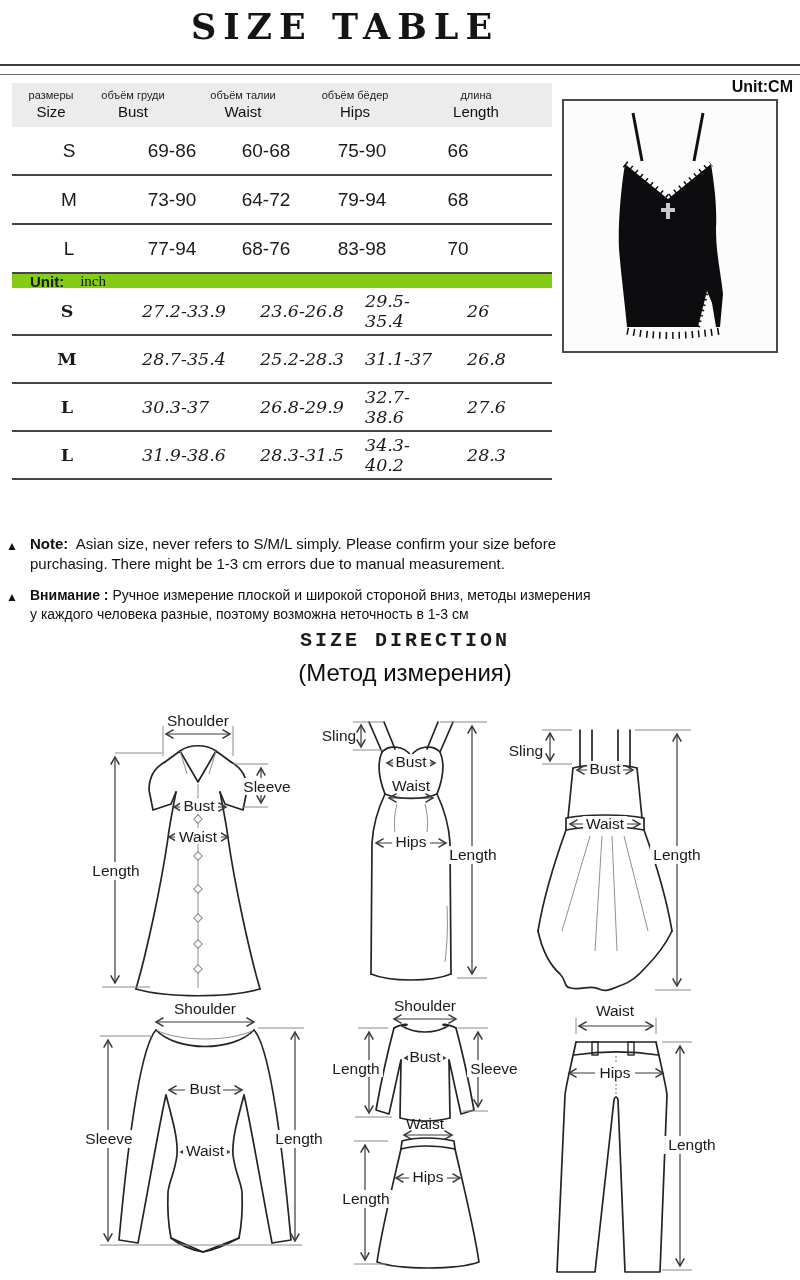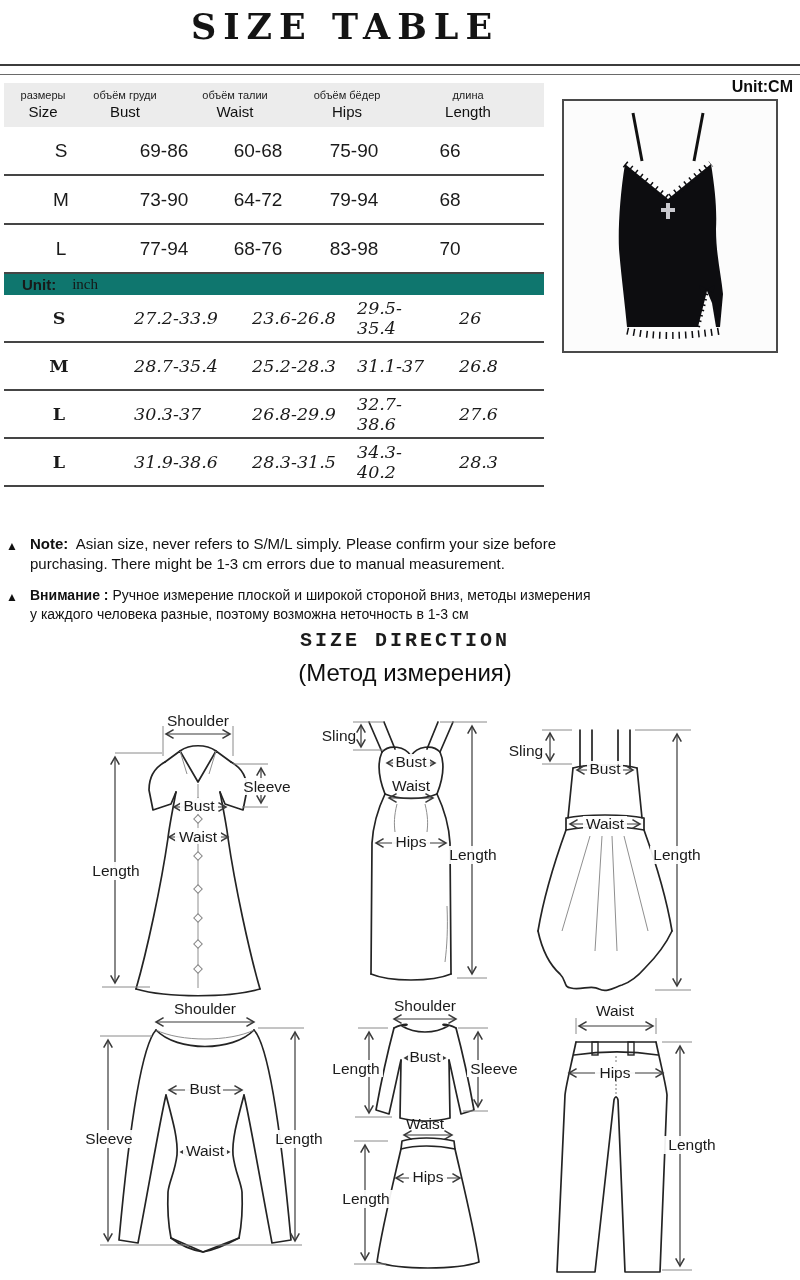--- a/index.html
+++ b/index.html
@@ -4,29 +4,29 @@
 <style>
   html,body{margin:0;padding:0;background:#fff;}
   #page{position:relative;width:800px;height:1280px;background:#fff;overflow:hidden;
         font-family:"Liberation Sans",sans-serif;color:#161616;}
   .abs{position:absolute;}
   #title{top:6px;left:0;width:650px;text-align:center;
          font-family:"DejaVu Serif",serif;font-weight:bold;font-size:35px;letter-spacing:7px;color:#141414;padding-left:20px;}
   #rule1{top:64px;left:0;width:800px;border-top:2px solid #3c3c3c;}
   #rule2{top:74px;left:0;width:800px;border-top:1px solid #6a6a6a;}
   
-  #tbl{top:83px;left:4px;width:540px;}
+  #tbl{top:83px;left:12px;width:540px;}
   .hdr{display:grid;grid-template-columns:78px 86px 134px 90px 152px;background:#ececec;height:44px;align-items:center;}
   .hdr .c{text-align:center;}
   .hdr .ru{font-size:11px;color:#222;line-height:1.05;}
   .hdr .en{font-size:15px;color:#101010;margin-top:1px;}
   .cmrow{display:grid;grid-template-columns:114px 92px 96px 96px 96px;height:47px;align-items:center;
          border-bottom:2px solid #454545;font-size:19px;color:#1a1a1a;}
   .cmrow div{text-align:center;}
-  .band{height:21px;background:#0f766e;display:flex;align-items:center;font-size:15px;}
+  .band{height:14px;background:#84cc16;display:flex;align-items:center;font-size:15px;}
   .band .p{margin-left:18px;font-weight:600;color:#191919;}
   .band .u{margin-left:16px;font-family:Liberation Serif, serif;font-size:15px;}
   .inrow{display:grid;grid-template-columns:110px 118px 105px 102px 105px;height:46px;align-items:center;
          border-bottom:2px solid #454545;font-family:"DejaVu Serif",serif;font-size:17.5px;color:#1a1a1a;}
   .inrow .sz{text-align:center;font-weight:bold;}
   .inrow .v{text-align:left;padding-left:20px;font-style:italic;}
   
   .note{position:absolute;left:6px;padding-left:24px;font-size:15px;line-height:20px;color:#111;}
   .note .tri{position:absolute;left:0;top:2px;font-size:12px;}
   .note b{font-weight:bold;}

